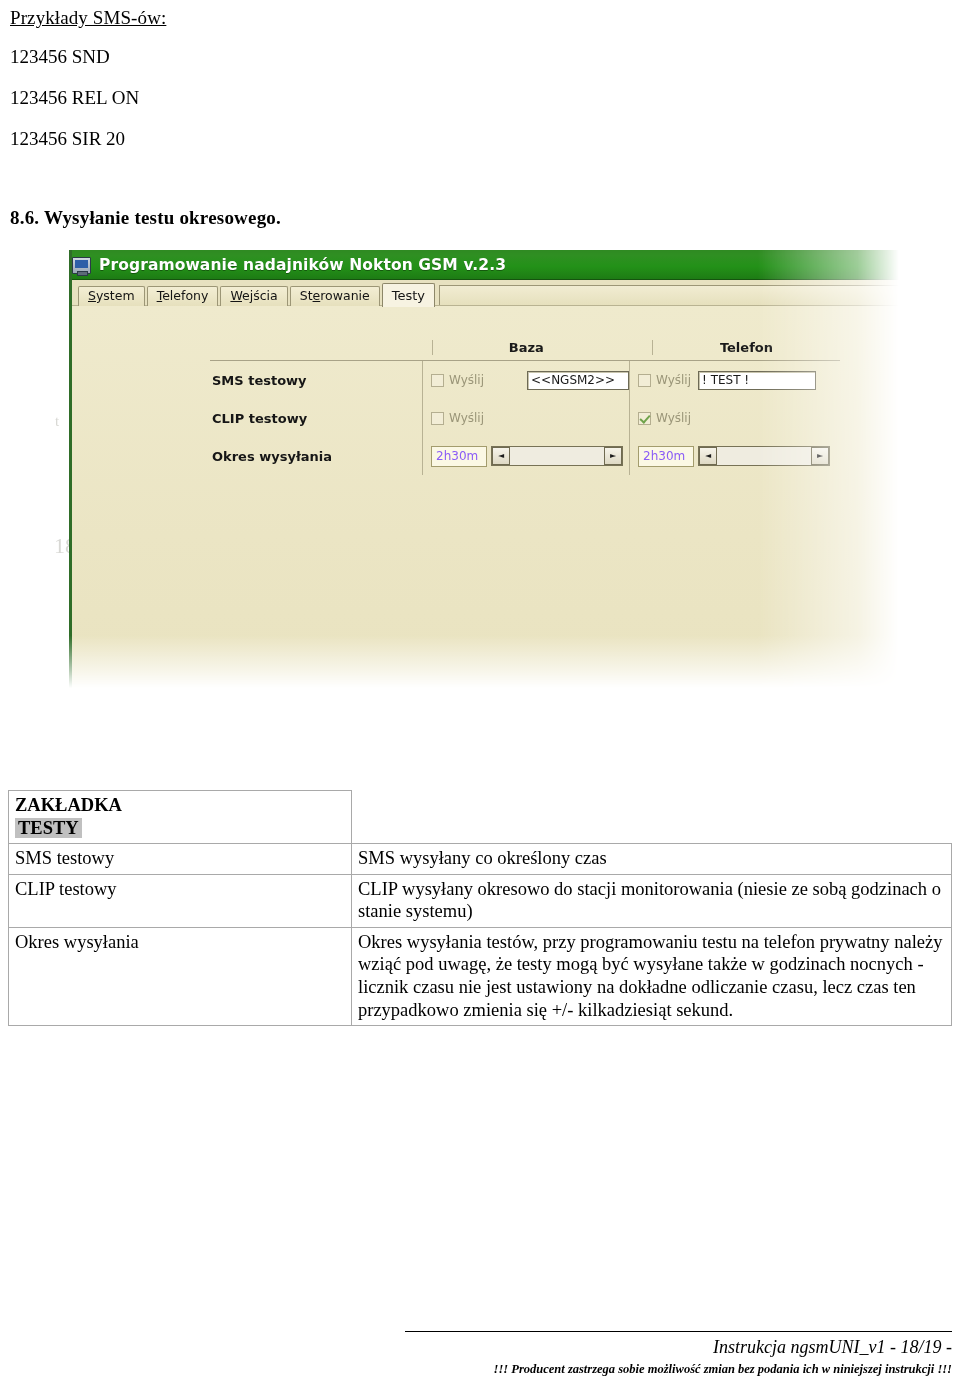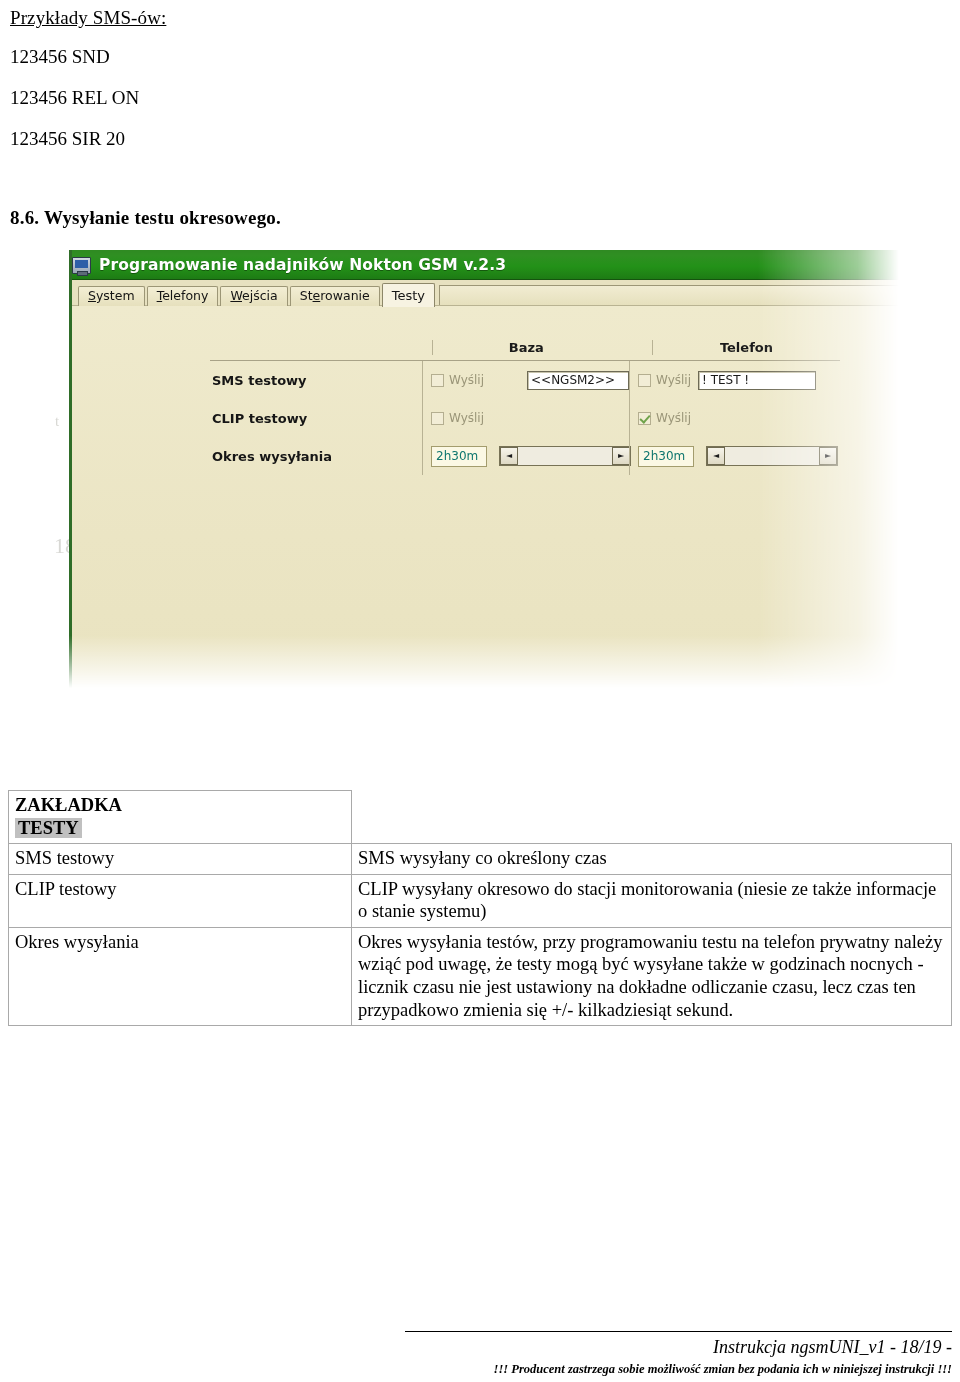--- a/index.html
+++ b/index.html
@@ -274,26 +274,26 @@
   }
   .tbox.ngsm { width: 139px; margin-left: 36px; }
   .tbox.test { width: 118px; }
 
   .spinval {
     width: 56px; height: 21px;
     background: #fbf8e4;
     border: 1px solid #a39c6d;
     font-family: "DejaVu Sans", sans-serif;
     font-size: 12px;
-    color: #0f766e;
+    color: #8b5cf6;
     display: flex;
     align-items: center;
     padding-left: 4px;
     box-sizing: border-box;
-    margin-right: 12px;
+    margin-right: 4px;
     flex: none;
   }
   .sbar {
     width: 132px; height: 20px;
     background: #efece0;
     border: 1px solid #777256;
     display: flex;
     align-items: center;
     justify-content: space-between;
     box-sizing: border-box;
@@ -479,21 +479,21 @@
       <div><span class="hl">TESTY</span></div>
     </td>
     <td class="blank-cell"></td>
   </tr>
   <tr>
     <td class="c1">SMS testowy</td>
     <td>SMS wysyłany co określony czas</td>
   </tr>
   <tr>
     <td class="c1">CLIP testowy</td>
-    <td>CLIP wysyłany okresowo do stacji monitorowania (niesie ze także informacje o stanie systemu)</td>
+    <td>CLIP wysyłany okresowo do stacji monitorowania (niesie ze sobą godzinach o stanie systemu)</td>
   </tr>
   <tr>
     <td class="c1">Okres wysyłania</td>
     <td>Okres wysyłania testów, przy programowaniu testu na telefon prywatny należy wziąć pod uwagę, że testy mogą być wysyłane także w godzinach nocnych - licznik czasu nie jest ustawiony na dokładne odliczanie czasu, lecz czas ten przypadkowo zmienia się +/- kilkadziesiąt sekund.</td>
   </tr>
 </tbody>
   </table>
 
 <div class="footer-rule"></div>
 <div class="footer-main">Instrukcja ngsmUNI_v1 - 18/19 -</div>

